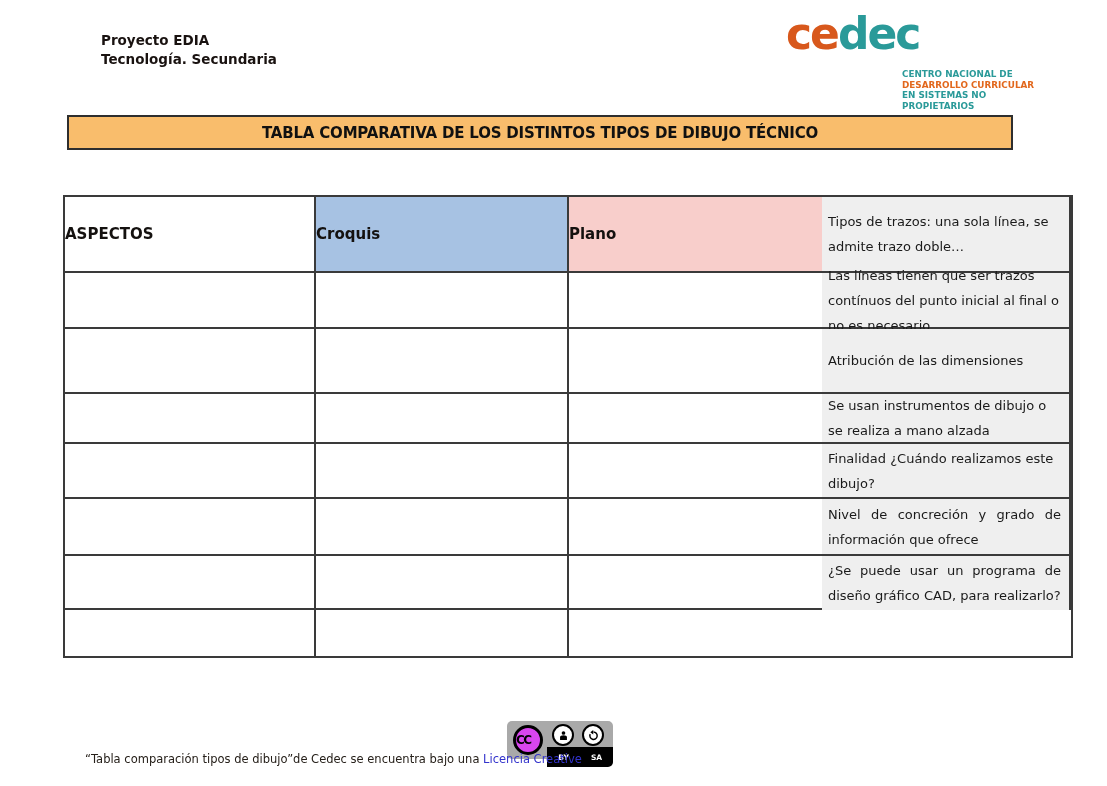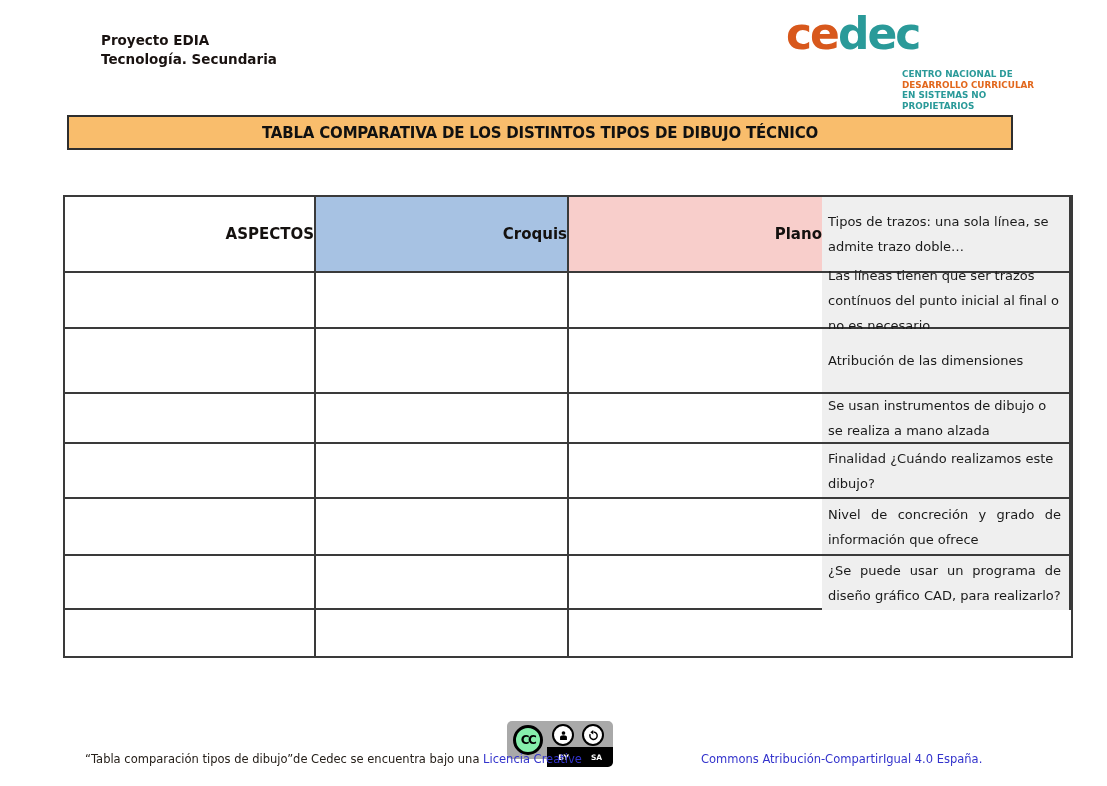--- a/index.html
+++ b/index.html
@@ -26,40 +26,40 @@
 
   
   .cmp-table{position:absolute;left:63px;top:195px;width:1010px;
     border:2px solid #3a3a3a;box-sizing:border-box;display:grid;
     grid-template-columns:252fr 254fr 254fr 250fr;
     grid-template-rows:76px 56px 65px 50px 55px 57px 54px 46px;}
   .cell{border-right:2px solid #3a3a3a;border-bottom:2px solid #3a3a3a;box-sizing:border-box;
     display:flex;align-items:center;}
   .cell.last-col{border-right:none;}
   .cell.last-row{border-bottom:none;}
-  .head-cell{justify-content:flex-end;font-size:15px;font-weight:bold;color:#14110f;}
+  .head-cell{justify-content:flex-start;font-size:15px;font-weight:bold;color:#14110f;}
   .head-aspectos{background:#ffffff;}
   .head-boceto{background:#a9d18e;}
   .head-croquis{background:#a7c2e3;}
   .head-plano{background:#f8cecb;}
   .label-cell{background:#efefef;padding:2px 8px 2px 6px;font-size:13px;line-height:25px;color:#1a1a1a;}
   .label-cell .txt{display:block;width:100%;}
   .label-cell.justify .txt{text-align:justify;}
   .data-cell{background:#ffffff;}
 
   
   .footer-left{position:absolute;left:85px;top:752px;font-size:11.5px;color:#26201a;white-space:nowrap;}
   .footer-right{position:absolute;left:701px;top:752px;font-size:11.5px;white-space:nowrap;}
   .link{color:#3333cc;cursor:pointer;text-decoration:none;}
 
   
   .cc-badge{position:absolute;left:507px;top:721px;width:106px;height:38px;background:#a9a9a9;
     border-radius:5px;cursor:pointer;}
-  .cc-circle{position:absolute;left:6px;top:4px;width:24px;height:24px;background:#86efac;
-    border:3px solid #000000;border-radius:50%;display:flex;align-items:center;justify-content:center;
+  .cc-circle{position:absolute;left:6px;top:4px;width:24px;height:24px;background:#d946ef;
+    border:3px solid #000000;border-radius:50%;display:flex;align-items:center;justify-content:flex-start;
     font-size:12px;font-weight:bold;color:#000000;letter-spacing:-1.5px;}
   .mini-circle{position:absolute;top:3px;width:18px;height:18px;background:#ffffff;
     border:2.5px solid #000000;border-radius:50%;display:flex;align-items:center;justify-content:center;}
   .by-circle{left:45px;}
   .sa-circle{left:75px;}
   .cc-strip{position:absolute;left:40px;top:26px;width:66px;height:20px;background:#000000;
     border-bottom-right-radius:5px;display:flex;align-items:center;}
   .cc-strip span{color:#ffffff;font-size:7.5px;font-weight:bold;width:33px;text-align:center;}
 </style>
 </head>
@@ -161,15 +161,14 @@
           <polygon points="11.5,0 11.5,10 5,5" fill="#000"></polygon>
         </svg>
     </div>
     <div class="cc-strip">
       <span>BY</span>
       <span>SA</span>
     </div>
   </div>
 
   <div class="footer-left"><span>“Tabla comparación tipos de dibujo”de Cedec se encuentra bajo una </span><span class="link">Licencia Creative</span></div>
-  <div class="footer-right"><span class="link">Commons Atribución-CompartirIgual 4.0 España.</span></div>
 
 </div>
 
 </body></html>

